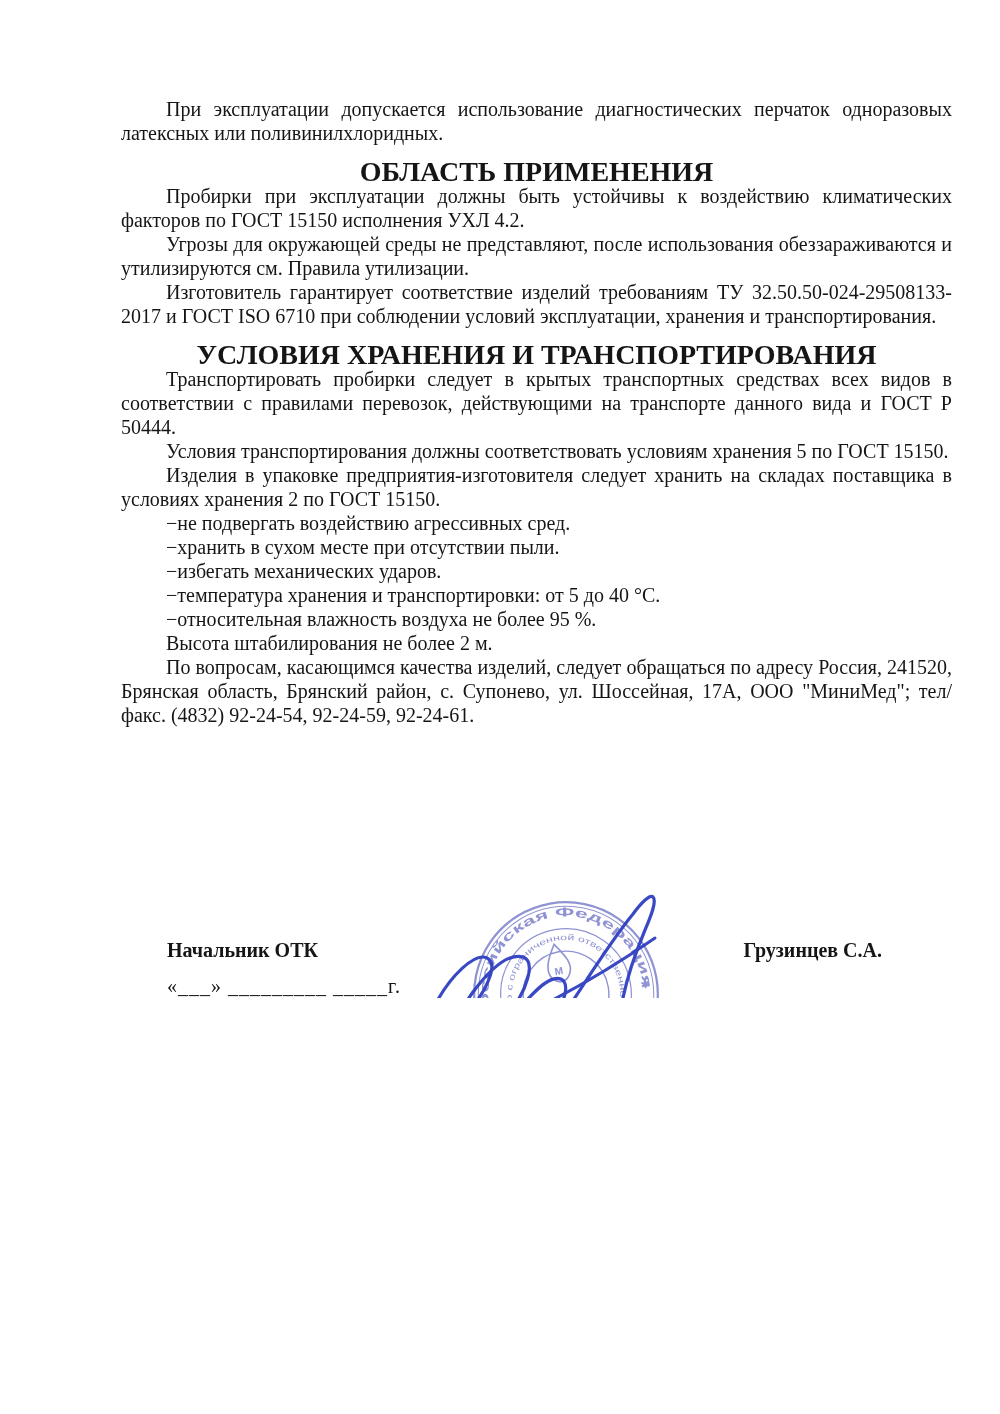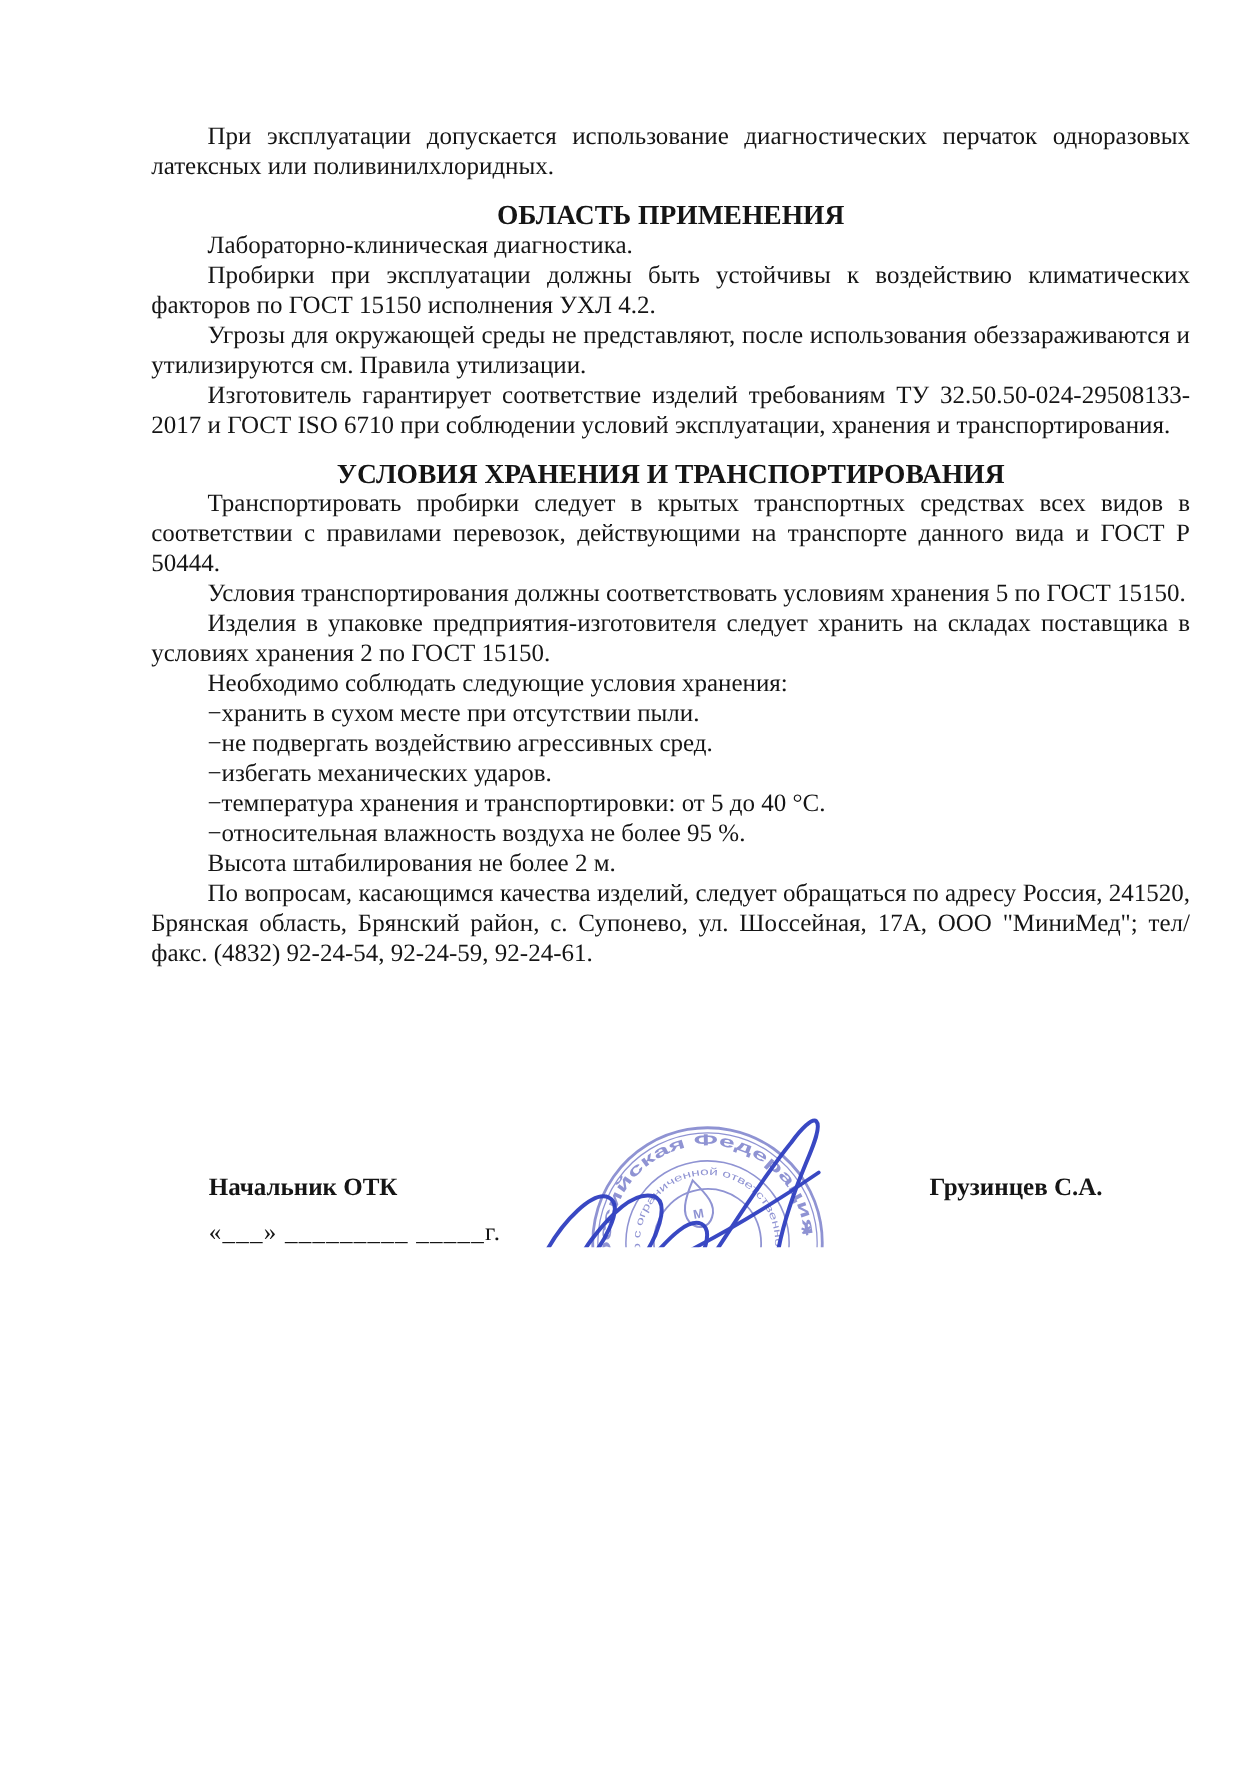--- a/index.html
+++ b/index.html
@@ -4,21 +4,21 @@
 <style>
   html,body { margin:0; padding:0; background:#ffffff; }
   .page {
     position:relative; width:1000px; height:998px; background:#ffffff;
     overflow:hidden; font-family:"Liberation Serif", serif;
     font-size:20px; line-height:24px; color:#151515;
   }
   .content { position:absolute; left:121px; right:48px; top:97px; }
   .content p { margin:0; text-align:justify; text-indent:45px; }
   h2 {
-    margin:15px 0 0 0; font-size:22px; line-height:24px;
+    margin:15px 0 0 0; font-size:28px; line-height:24px;
     font-weight:bold; text-align:center; text-indent:0;
   }
   .list-item { margin:0; text-indent:0; text-align:left; }
   .sig-block { position:absolute; left:121px; right:48px; top:938px; }
   .sig-row { display:flex; justify-content:space-between; padding-left:46px; padding-right:70px;gap:40px; }
   .sig-title, .sig-name { font-weight:bold; white-space:nowrap; }
   .sig-date { margin-top:12px; padding-left:46px; letter-spacing:1px; }
   .stamp-wrap { position:absolute; left:464px; top:892px; width:204px; height:204px; pointer-events:none; }
   .sign-wrap  { position:absolute; left:405px; top:888px; width:322px; height:192px; pointer-events:none; }
   .stamp-text { font-family:"Liberation Sans", sans-serif; fill:var(--stamp-color,#8085cd); }
@@ -27,35 +27,33 @@
 </style>
 </head>
 <body>
 
 <div class="page">
 
   <div class="content">
     <p>При эксплуатации допускается использование диагностических перчаток одноразовых латексных или поливинилхлоридных.</p>
 
     <h2>ОБЛАСТЬ ПРИМЕНЕНИЯ</h2>
-    <p>Лабораторно-клиническая диагностика.</p>
 
     <p>Пробирки при эксплуатации должны быть устойчивы к воздействию климатических факторов по ГОСТ 15150 исполнения УХЛ 4.2.</p>
     <p>Угрозы для окружающей среды не представляют, после использования обеззараживаются и утилизируются см. Правила утилизации.</p>
 
     <p>Изготовитель гарантирует соответствие изделий требованиям ТУ 32.50.50-024-29508133-2017 и ГОСТ ISO 6710 при соблюдении условий эксплуатации, хранения и транспортирования.</p>
 
     <h2>УСЛОВИЯ ХРАНЕНИЯ И ТРАНСПОРТИРОВАНИЯ</h2>
     <p>Транспортировать пробирки следует в крытых транспортных средствах всех видов в соответствии с правилами перевозок, действующими на транспорте данного вида и ГОСТ Р 50444.</p>
     <p>Условия транспортирования должны соответствовать условиям хранения 5 по ГОСТ 15150.</p>
     <p>Изделия в упаковке предприятия-изготовителя следует хранить на складах поставщика в условиях хранения 2 по ГОСТ 15150.</p>
-    <p>Необходимо соблюдать следующие условия хранения:</p>
 
+    <p class="list-item">−не подвергать воздействию агрессивных сред.</p>
     <p class="list-item">−хранить в сухом месте при отсутствии пыли.</p>
-    <p class="list-item">−не подвергать воздействию агрессивных сред.</p>
     <p class="list-item">−избегать механических ударов.</p>
     <p class="list-item">−температура хранения и транспортировки: от 5 до 40 °С.</p>
     <p class="list-item">−относительная влажность воздуха не более 95 %.</p>
 
     <p>Высота штабилирования не более 2 м.</p>
     <p>По вопросам, касающимся качества изделий, следует обращаться по адресу Россия, 241520, Брянская область, Брянский район, с. Супонево, ул. Шоссейная, 17А, ООО "МиниМед"; тел/факс. (4832) 92-24-54, 92-24-59, 92-24-61.</p>
   </div>
 
   <div class="sig-block">
     <div class="sig-row">

